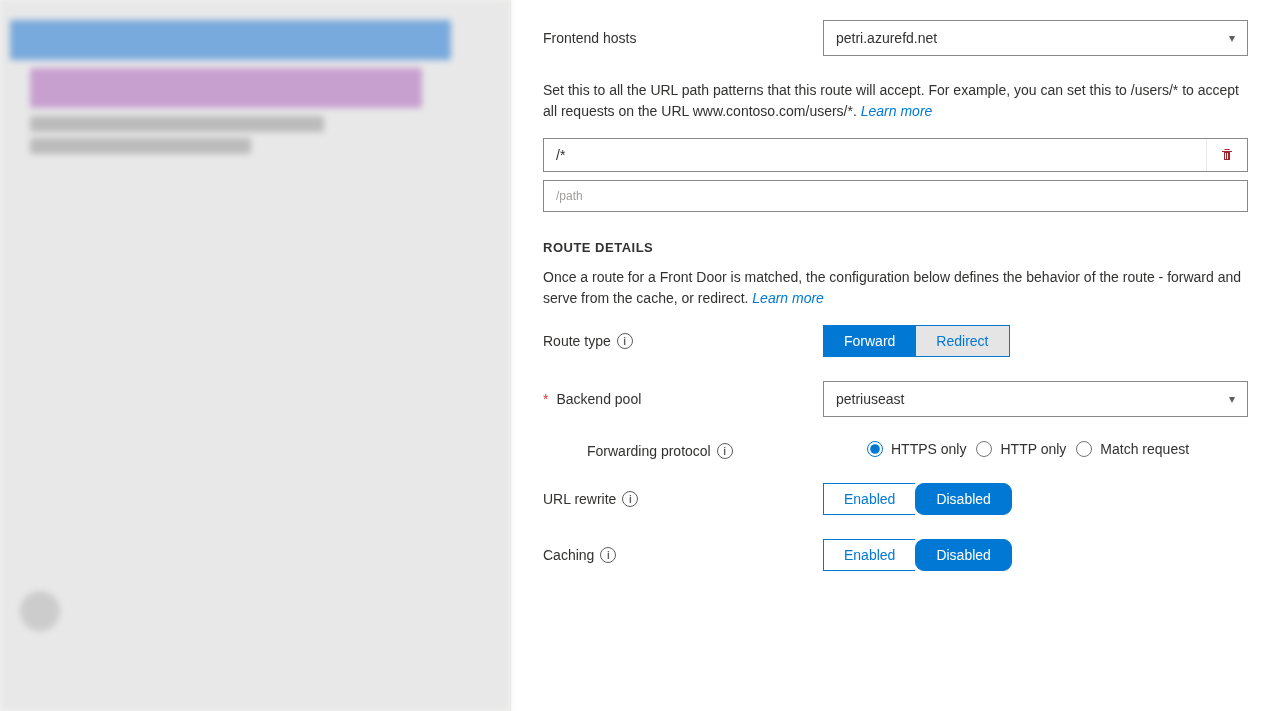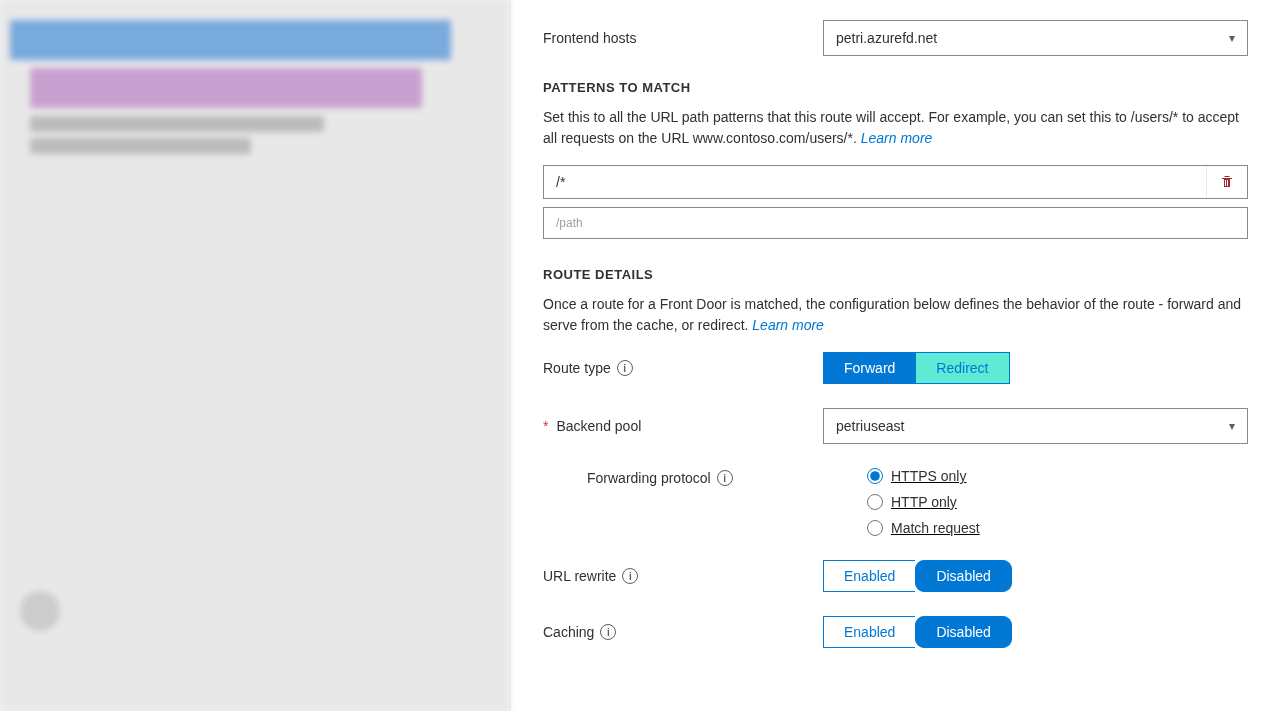--- a/index.html
+++ b/index.html
@@ -187,21 +187,21 @@
     
     .btn-group {
       display: flex;
       gap: 0;
     }
     .btn-toggle {
       padding: 7px 20px;
       font-size: 14px;
       cursor: pointer;
       border: 1px solid #0078d4;
-      background: #5eead4;
+      background: #e5e5e5;
       color: #0078d4;
       font-family: inherit;
     }
     .btn-toggle.active {
       background: #0078d4;
       color: #fff;
     }
     .btn-toggle:first-child {
       border-right: none;
     }
@@ -218,23 +218,22 @@
       font-size: 10px;
       color: #605e5c;
       cursor: default;
       font-weight: 700;
       flex-shrink: 0;
     }
 
     
     .radio-group {
       display: flex;
-      flex-direction: column;
+      flex-direction: row;
       gap: 10px;
-      text-decoration: underline;
     }
     .radio-item {
       display: flex;
       align-items: center;
       gap: 8px;
       cursor: pointer;
     }
     .radio-input {
       width: 16px;
       height: 16px;
@@ -301,21 +300,20 @@
     </div>
     <div class="field-control">
       <div class="dropdown">
         <span>petri.azurefd.net</span>
         <span class="dropdown-arrow">▾</span>
       </div>
     </div>
   </div>
 
   <div>
-    <div class="section-header">PATTERNS TO MATCH</div>
     <div class="description-text">
       <span>Set this to all the URL path patterns that this route will accept. For example, you can set this to /users/* to accept all requests on the URL www.contoso.com/users/*.</span>
       <a class="link-text" href="#">Learn more</a>
     </div>
 
     
     <div class="pattern-row">
       <div class="pattern-value">/*</div>
       <div class="pattern-delete">
         <svg viewBox="0 0 16 16" fill="none" xmlns="http://www.w3.org/2000/svg">

